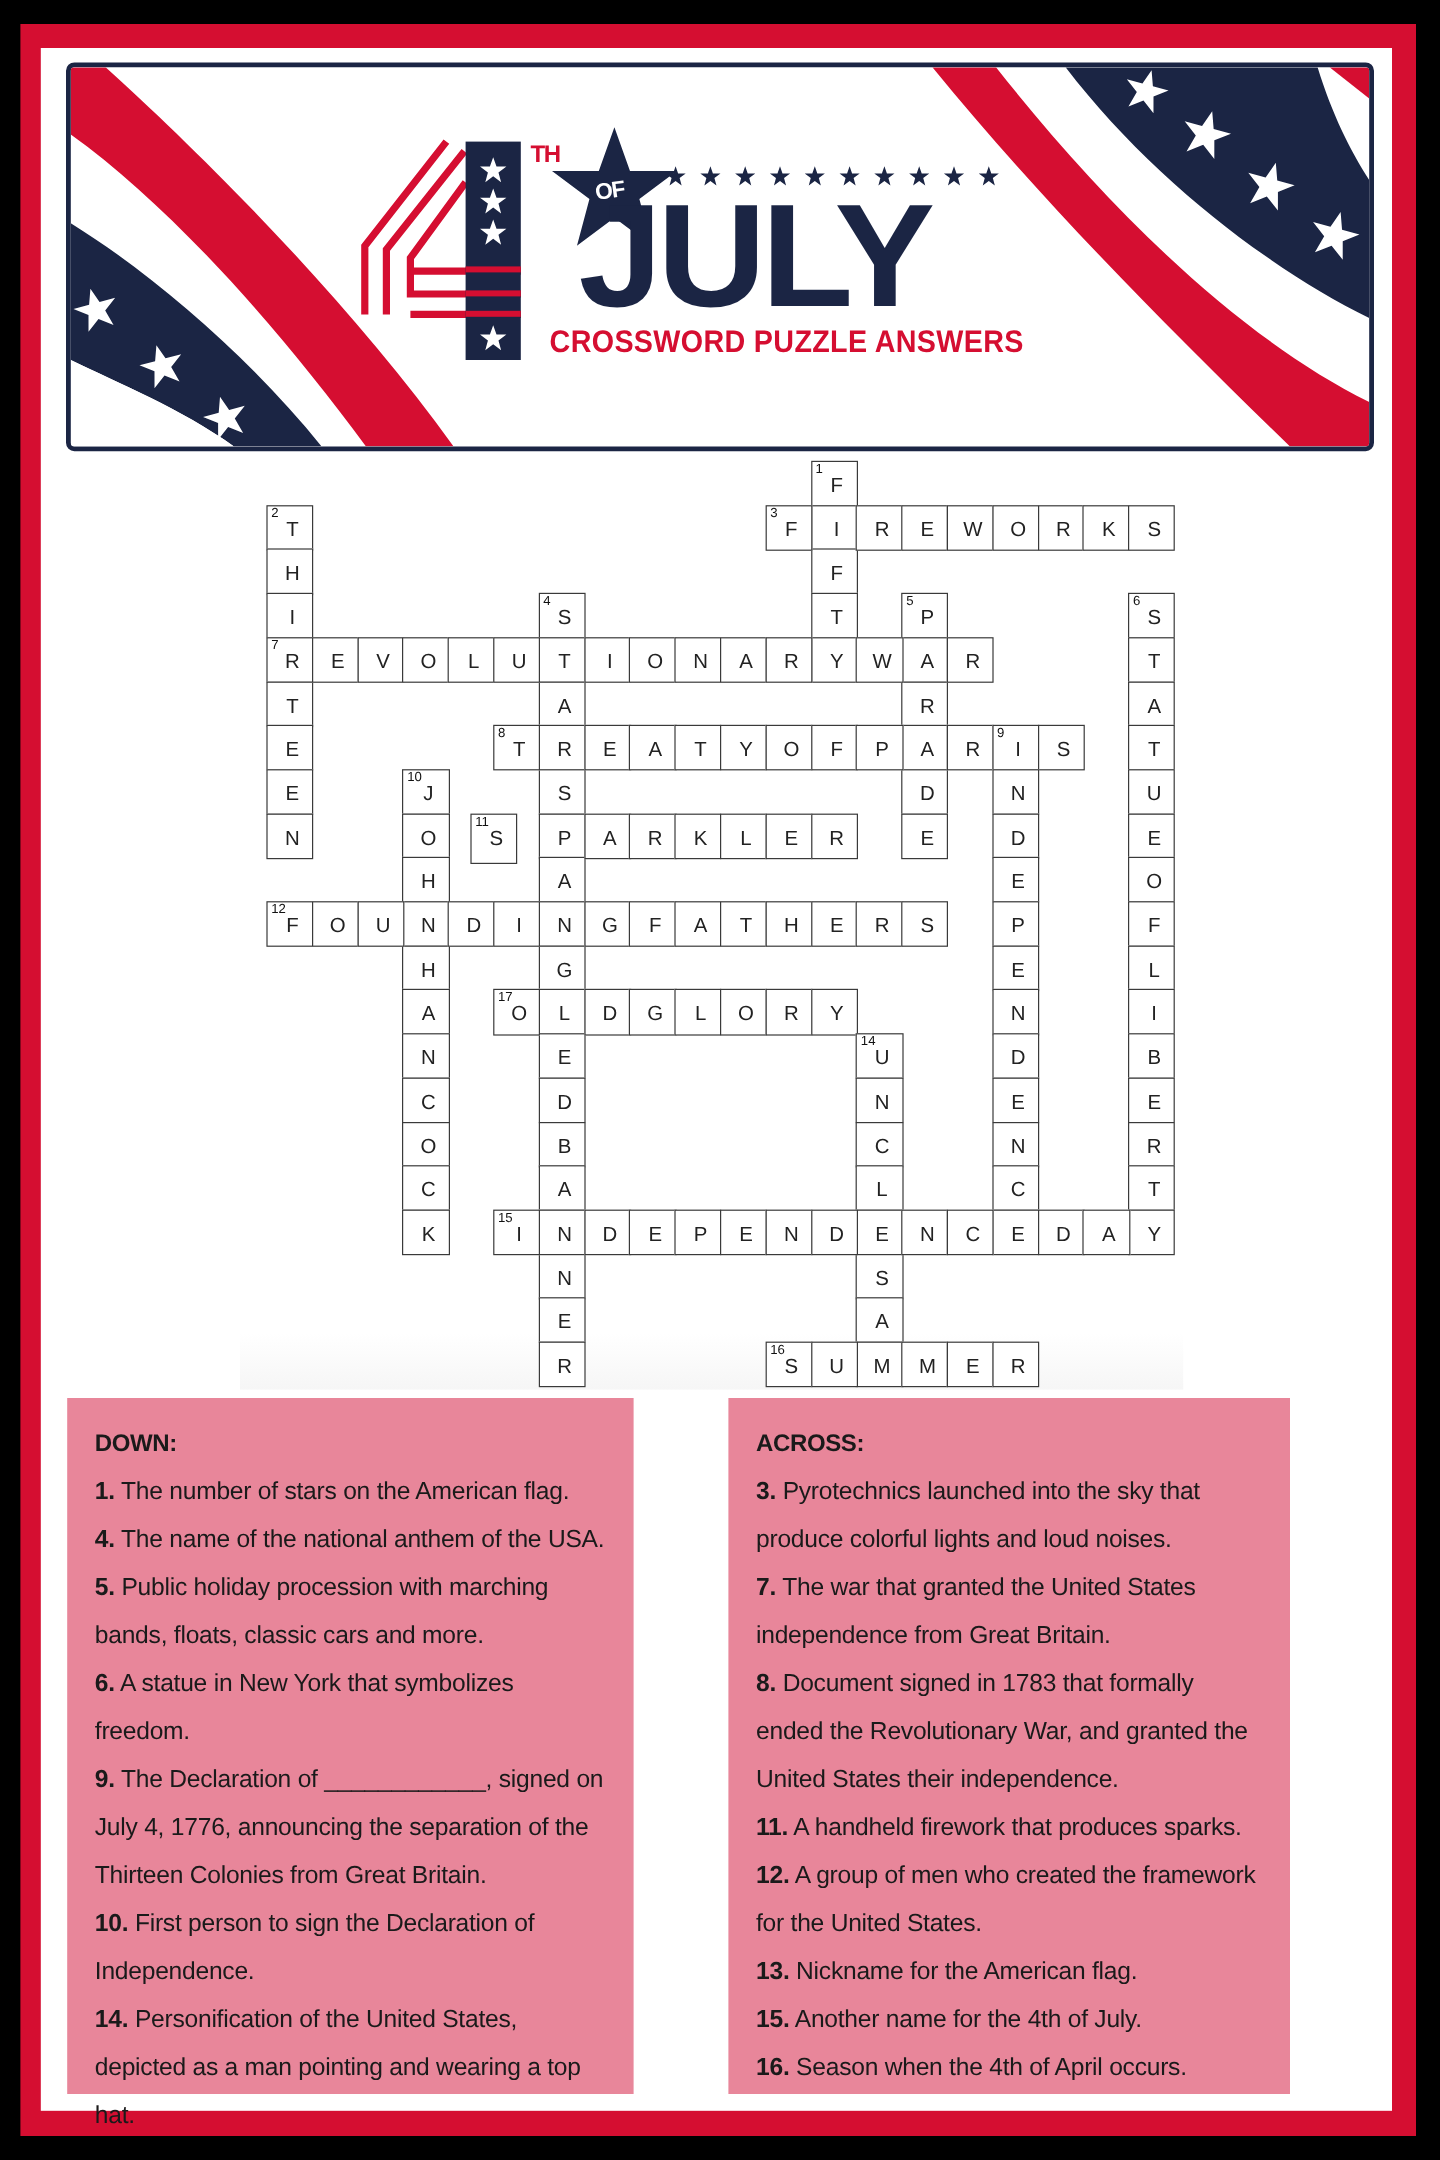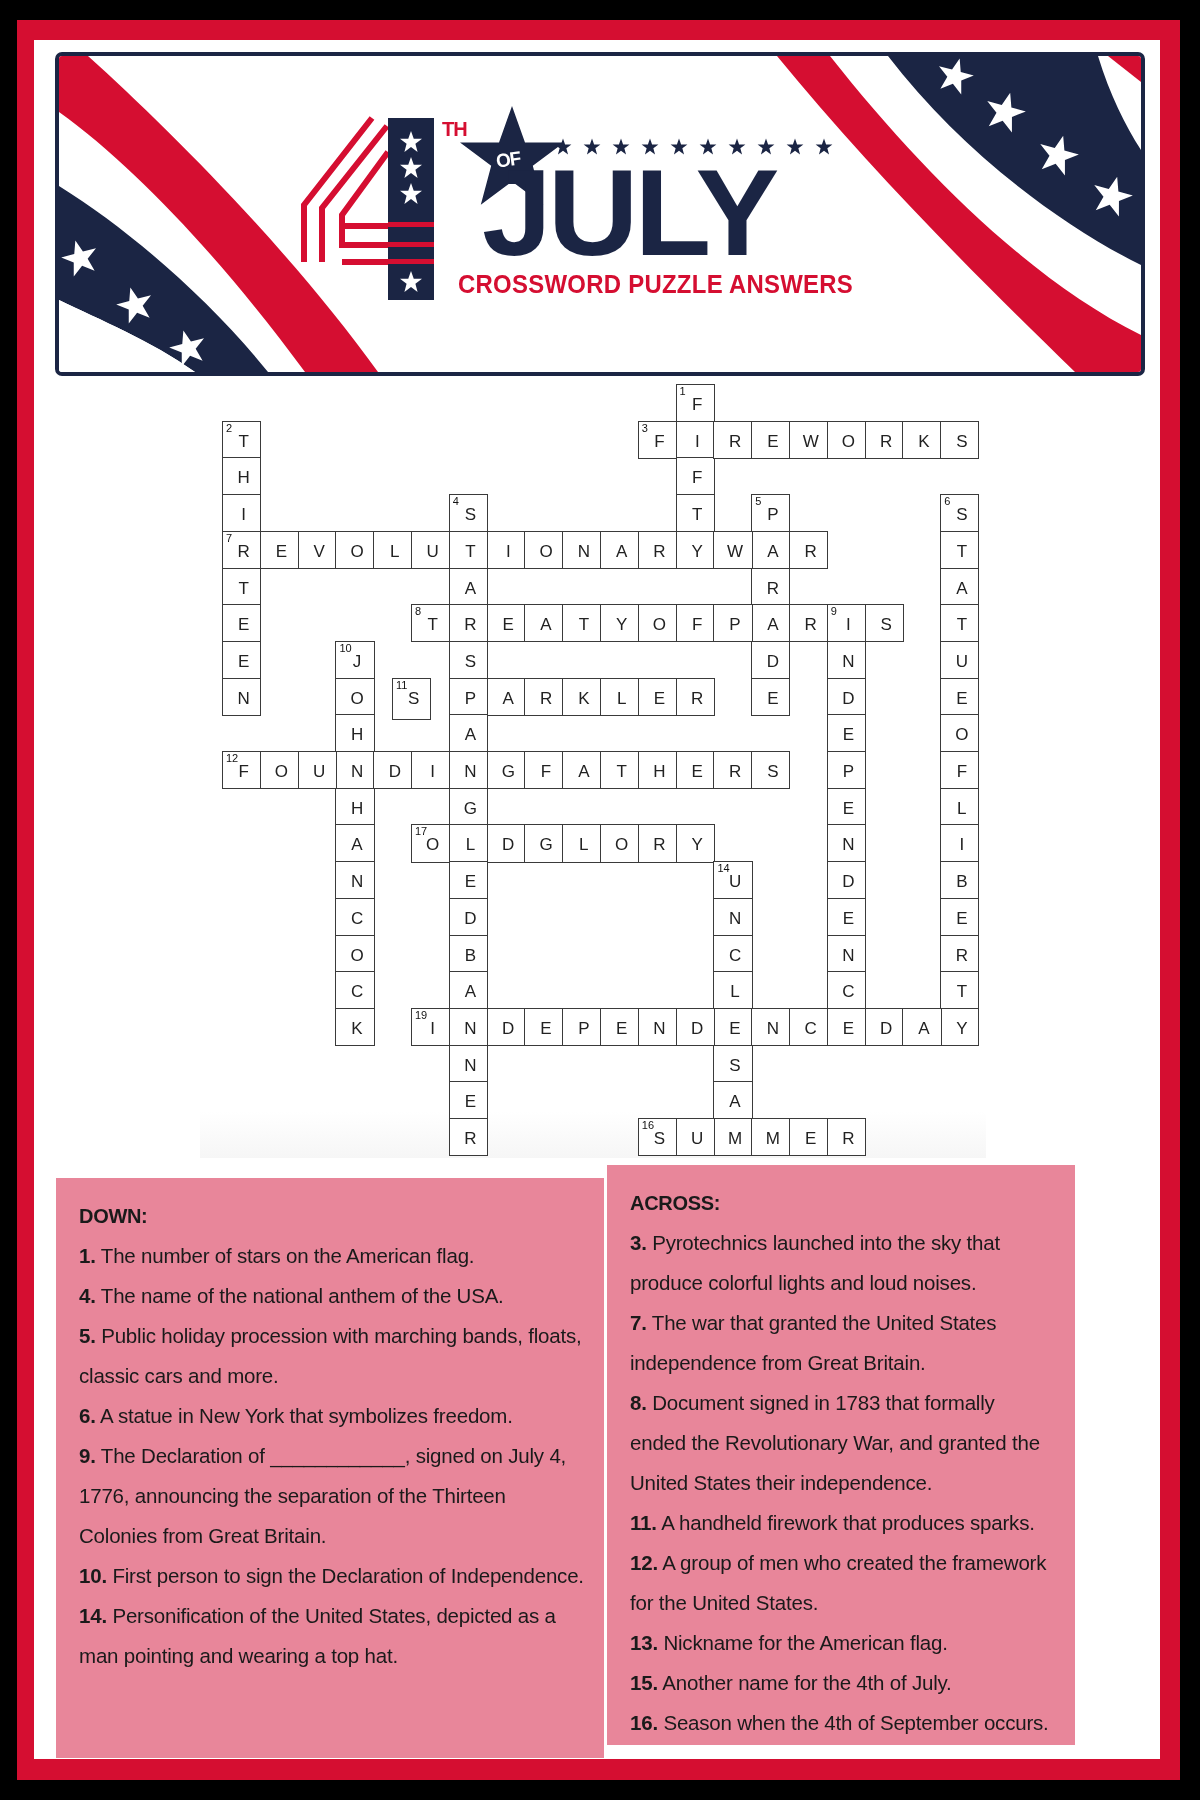--- a/index.html
+++ b/index.html
@@ -14,21 +14,21 @@
   .grid-bg { position:absolute; left:200px; top:380px; width:786px; height:778px;
              background:linear-gradient(to bottom, #ffffff 0%, #ffffff 94%, #f6f6f6 100%); }
   .cell { position:absolute; box-sizing:border-box; border:1.5px solid #3a3a3a; background:#fff;
           pointer-events:auto; }
   .cell .num { position:absolute; left:3px; top:1px; font-size:11px; color:#111;
                font-family:"Liberation Sans", sans-serif; line-height:11px; }
   .cell .ltr { position:absolute; left:0; right:0; top:10px; text-align:center; font-size:17px;
                color:#222; font-family:"Liberation Sans", sans-serif; padding-left:4px; line-height:20px; }
   .panel { position:absolute; top:1165px; height:580px; background:#e8869a; box-sizing:border-box;
            padding:18px 20px 0 23px; color:#1a1a1a; }
-  .panel.down { left:56px; width:548px;margin-top:13px; }
+  .panel.down { left:56px; width:472px; }
   .panel.across { left:607px; width:468px; }
   .panel h3 { margin:0; font-size:20px; font-weight:bold; line-height:40px; height:40px; letter-spacing:-0.3px; }
   .clue { font-size:20.5px; line-height:40px; letter-spacing:-0.2px; }
   .clue b { font-weight:bold; }
 </style>
 </head>
 <body>
 
 <div class="red-frame"></div>
 <div class="white-page"></div>
@@ -531,21 +531,21 @@
     <div class="cell" style="left: 713.4px; top: 1044.6px; width: 39.3px; height: 38.2px;">
       <span class="ltr">S</span>
     </div>
     <div class="cell" style="left: 713.4px; top: 1081.3px; width: 39.3px; height: 38.2px;">
       <span class="ltr">A</span>
     </div>
     <div class="cell" style="left: 713.4px; top: 1118px; width: 39.3px; height: 38.2px;">
       <span class="ltr">M</span>
     </div>
     <div class="cell" style="left: 411px; top: 1007.9px; width: 39.3px; height: 38.2px;">
-      <span class="num">19</span>
+      <span class="num">15</span>
       <span class="ltr">I</span>
     </div>
     <div class="cell" style="left: 486.6px; top: 1007.9px; width: 39.3px; height: 38.2px;">
       <span class="ltr">D</span>
     </div>
     <div class="cell" style="left: 524.4px; top: 1007.9px; width: 39.3px; height: 38.2px;">
       <span class="ltr">E</span>
     </div>
     <div class="cell" style="left: 562.2px; top: 1007.9px; width: 39.3px; height: 38.2px;">
       <span class="ltr">P</span>
@@ -604,15 +604,15 @@
 <div class="panel across">
   <h3>ACROSS:</h3>
   <div id="across-list">
       <div class="clue"><b>3.</b><span> Pyrotechnics launched into the sky that produce colorful lights and loud noises.</span></div>
       <div class="clue"><b>7.</b><span> The war that granted the United States independence from Great Britain.</span></div>
       <div class="clue"><b>8.</b><span> Document signed in 1783 that formally ended the Revolutionary War, and granted the United States their independence.</span></div>
       <div class="clue"><b>11.</b><span> A handheld firework that produces sparks.</span></div>
       <div class="clue"><b>12.</b><span> A group of men who created the framework for the United States.</span></div>
       <div class="clue"><b>13.</b><span> Nickname for the American flag.</span></div>
       <div class="clue"><b>15.</b><span> Another name for the 4th of July.</span></div>
-      <div class="clue"><b>16.</b><span> Season when the 4th of September occurs.</span></div>
+      <div class="clue"><b>16.</b><span> Season when the 4th of April occurs.</span></div>
     </div>
 </div>
 
 </body></html>

